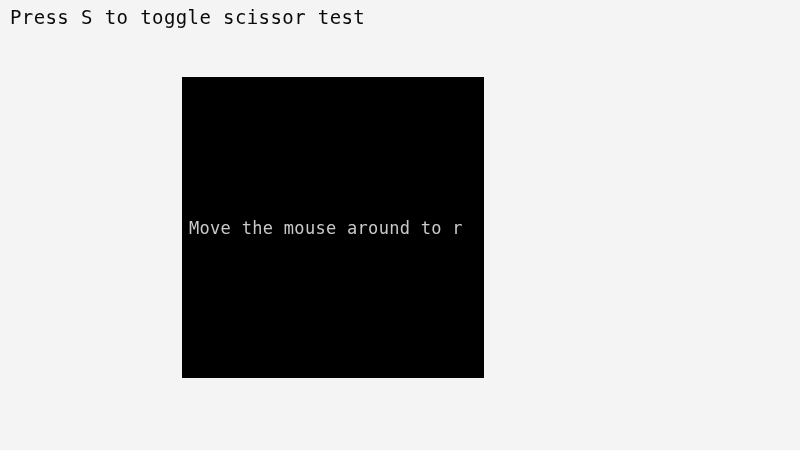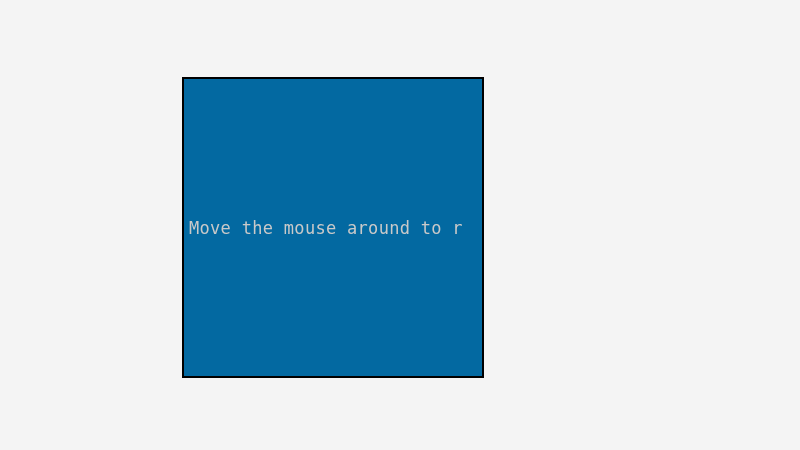--- a/index.html
+++ b/index.html
@@ -40,21 +40,21 @@
   }
 
   
   #scissor-rect {
     position: absolute;
     left: 182px;
     top: 77px;
     width: 302px;
     height: 301px;
     box-sizing: border-box;
-    background: #0369a1;
+    background: #000000;
     border: 2px solid #000000;
     overflow: hidden;          
   }
 
   #scissor-clip-content {
     position: absolute;
     left: 0;
     top: 0;
     width: 100%;
     height: 100%;
@@ -74,20 +74,21 @@
     white-space: nowrap;
     -webkit-font-smoothing: none;
     font-smooth: never;
   }
 </style>
 </head>
 <body>
 
 <div id="app-canvas">
 
+  <div id="hud-instruction">Press S to toggle scissor test</div>
 
   <div id="scissor-rect">
     <div id="scissor-clip-content">
       <div id="scissor-message">Move the mouse around to r</div>
     </div>
   </div>
 
 </div>
 
 </body></html>

